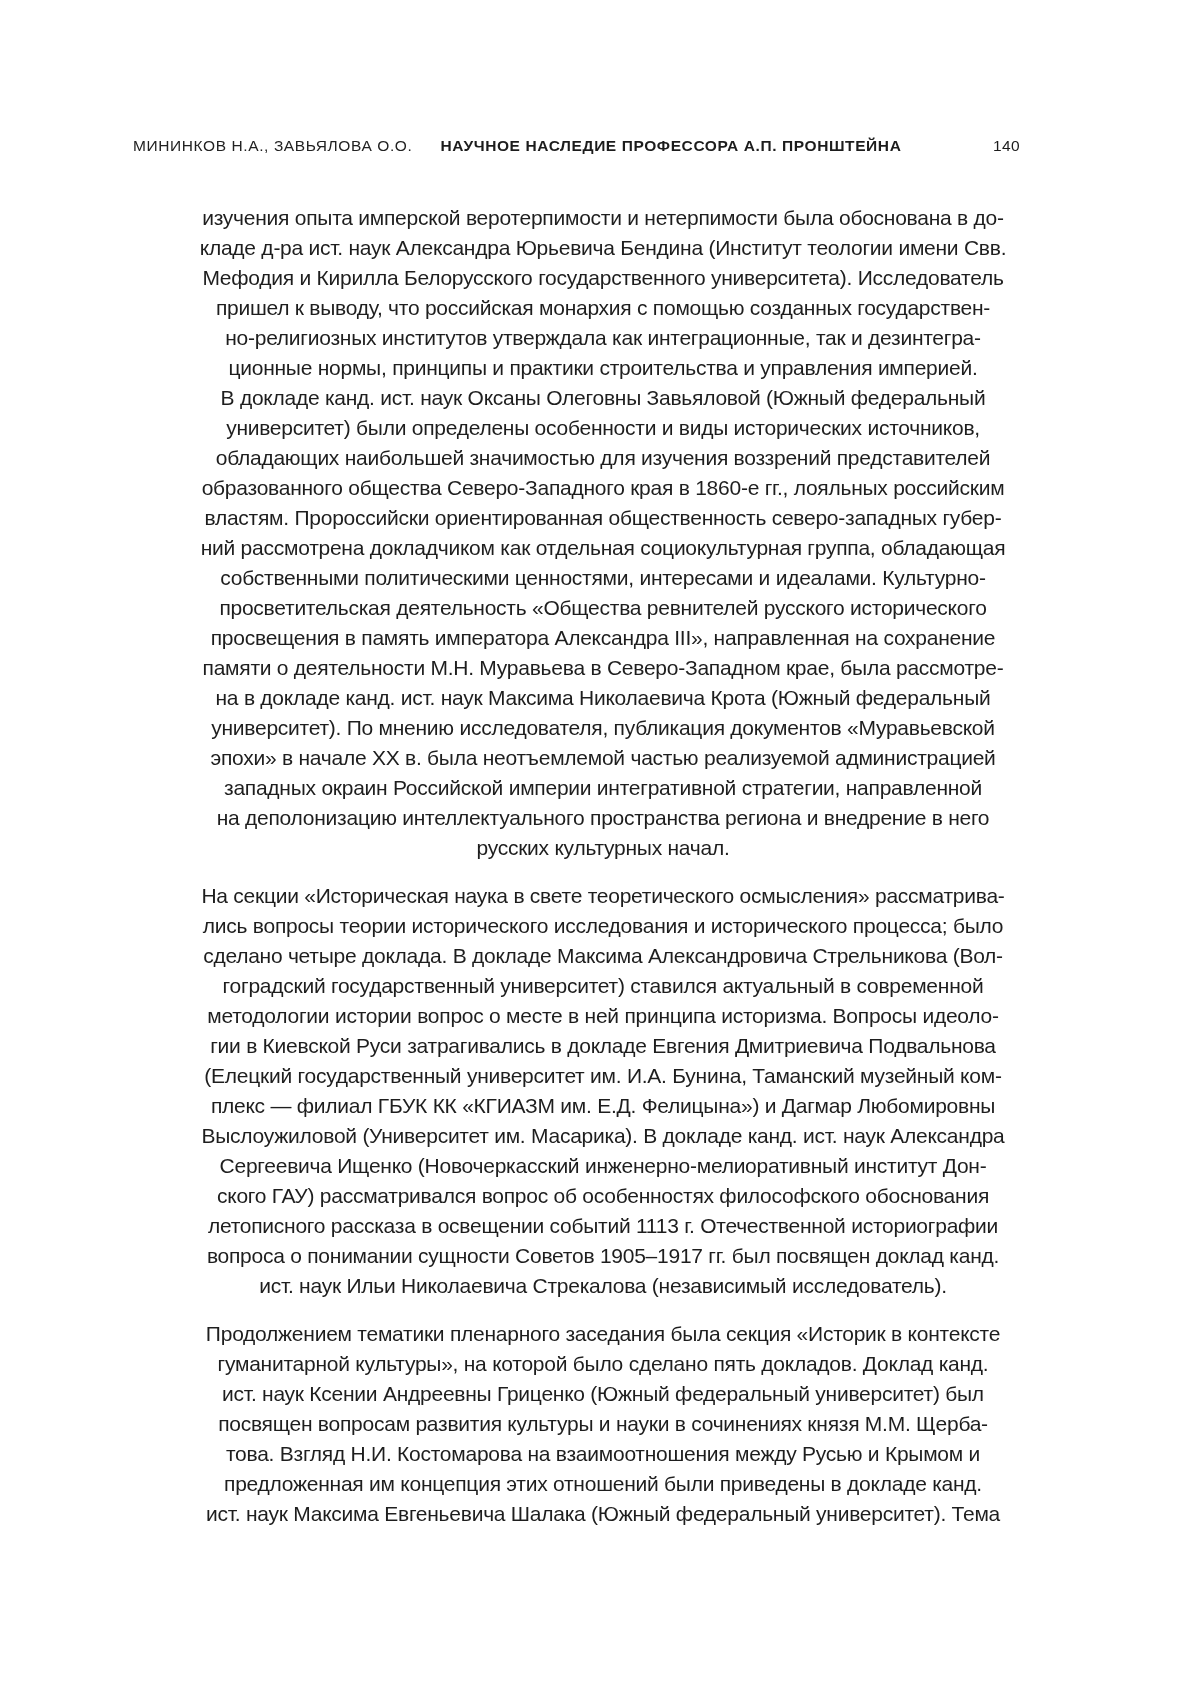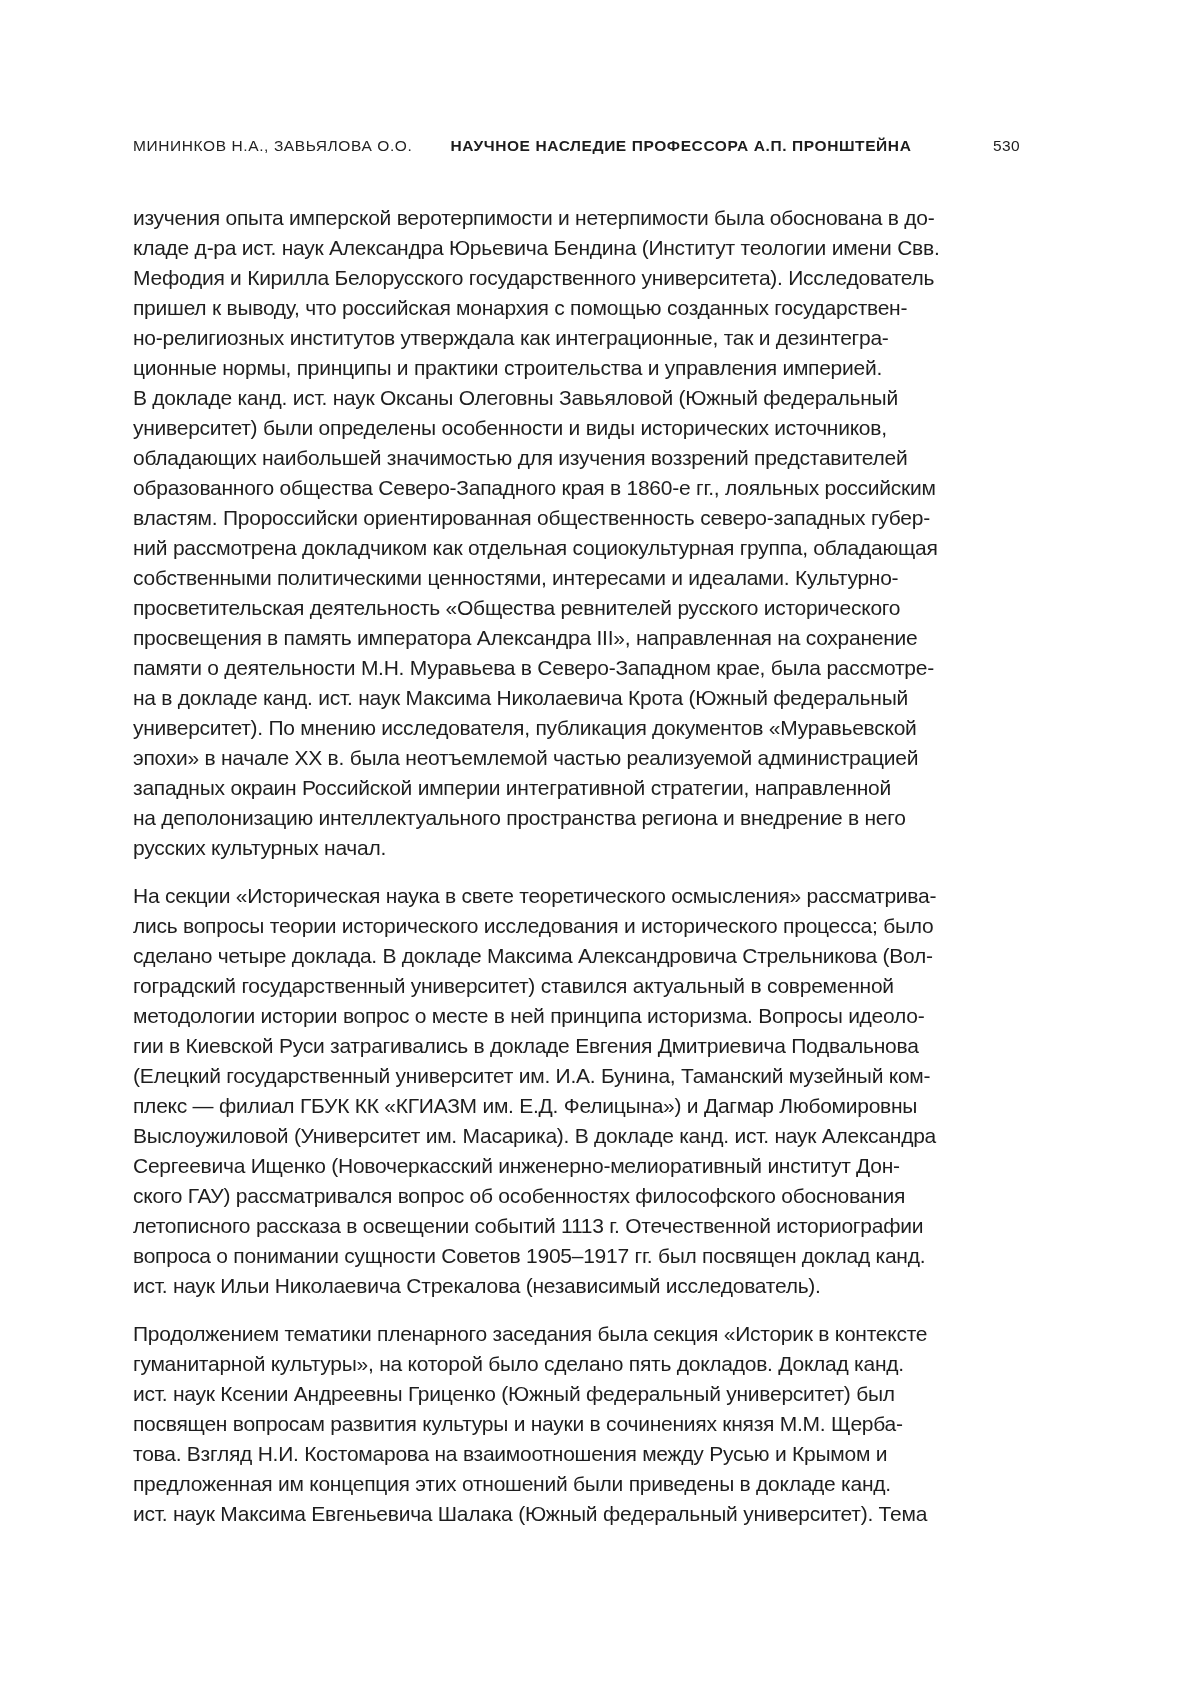--- a/index.html
+++ b/index.html
@@ -23,21 +23,21 @@
     display: flex;
     align-items: baseline;
     font-size: 15.5px;
     line-height: 20px;
     letter-spacing: 0.6px;
     color: #222222;
     white-space: nowrap;
   }
   .running-head .authors {
     font-weight: 400;
-    margin-right: 14px;
+    margin-right: 4px;
   }
   .running-head .head-title {
     font-weight: 700;
     color: #1c1c1c;
     margin-left: 24px;
   }
   .running-head .spacer {
     flex: 1 1 auto;
   }
   .running-head .page-num {
@@ -51,33 +51,33 @@
     top: 203px;
     width: 940px;
     color: #1e1e1e;
   }
   .content p {
     margin: 0 0 18px 0;
     font-size: 21px;
     line-height: 30px;
     letter-spacing: -0.25px;
     white-space: pre;
-    text-align: left;
+    text-align: center;
   }
 </style>
 </head>
 <body>
 
 <div class="page">
 
   <div class="running-head">
     <span class="authors">МИНИНКОВ Н.А., ЗАВЬЯЛОВА О.О.</span>
     <span class="head-title">НАУЧНОЕ НАСЛЕДИЕ ПРОФЕССОРА А.П. ПРОНШТЕЙНА</span>
     <span class="spacer"></span>
-    <span class="page-num">530</span>
+    <span class="page-num">140</span>
   </div>
 
   <div class="content">
     <p>изучения опыта имперской веротерпимости и нетерпимости была обоснована в до-
 кладе д-ра ист. наук Александра Юрьевича Бендина (Институт теологии имени Свв.
 Мефодия и Кирилла Белорусского государственного университета). Исследователь
 пришел к выводу, что российская монархия с помощью созданных государствен-
 но-религиозных институтов утверждала как интеграционные, так и дезинтегра-
 ционные нормы, принципы и практики строительства и управления империей.
 В докладе канд. ист. наук Оксаны Олеговны Завьяловой (Южный федеральный

